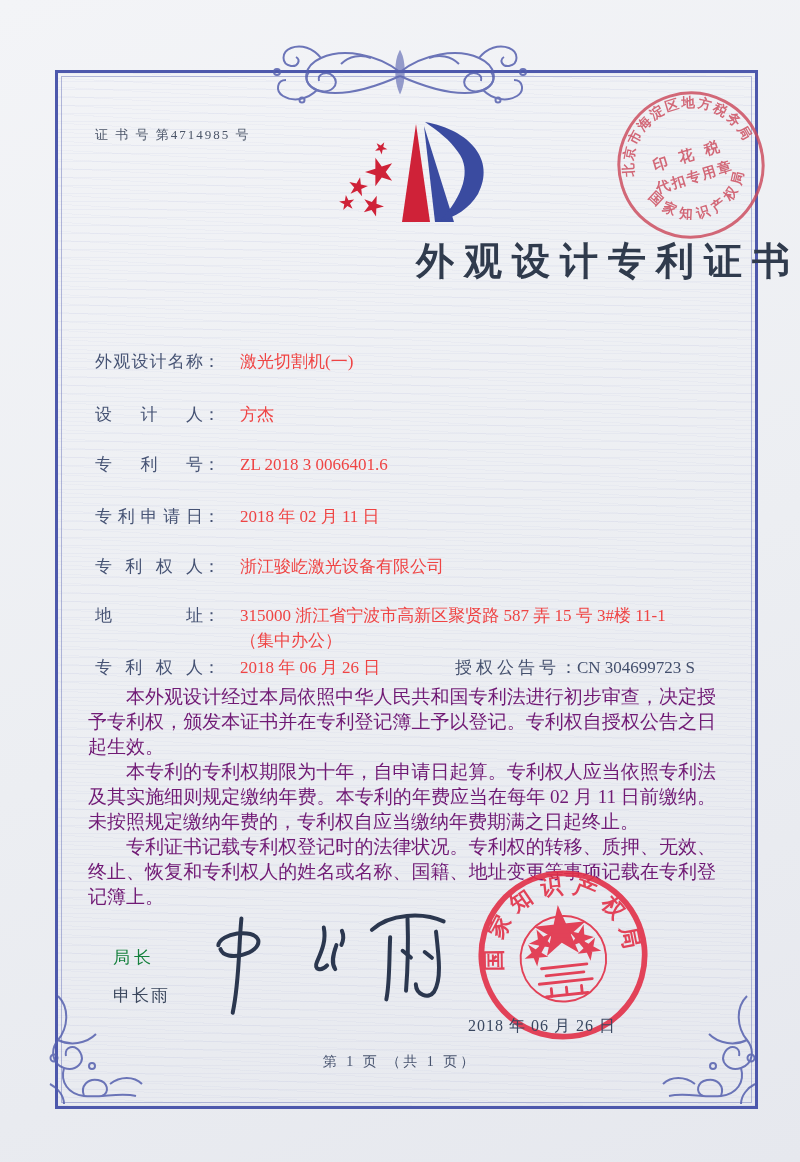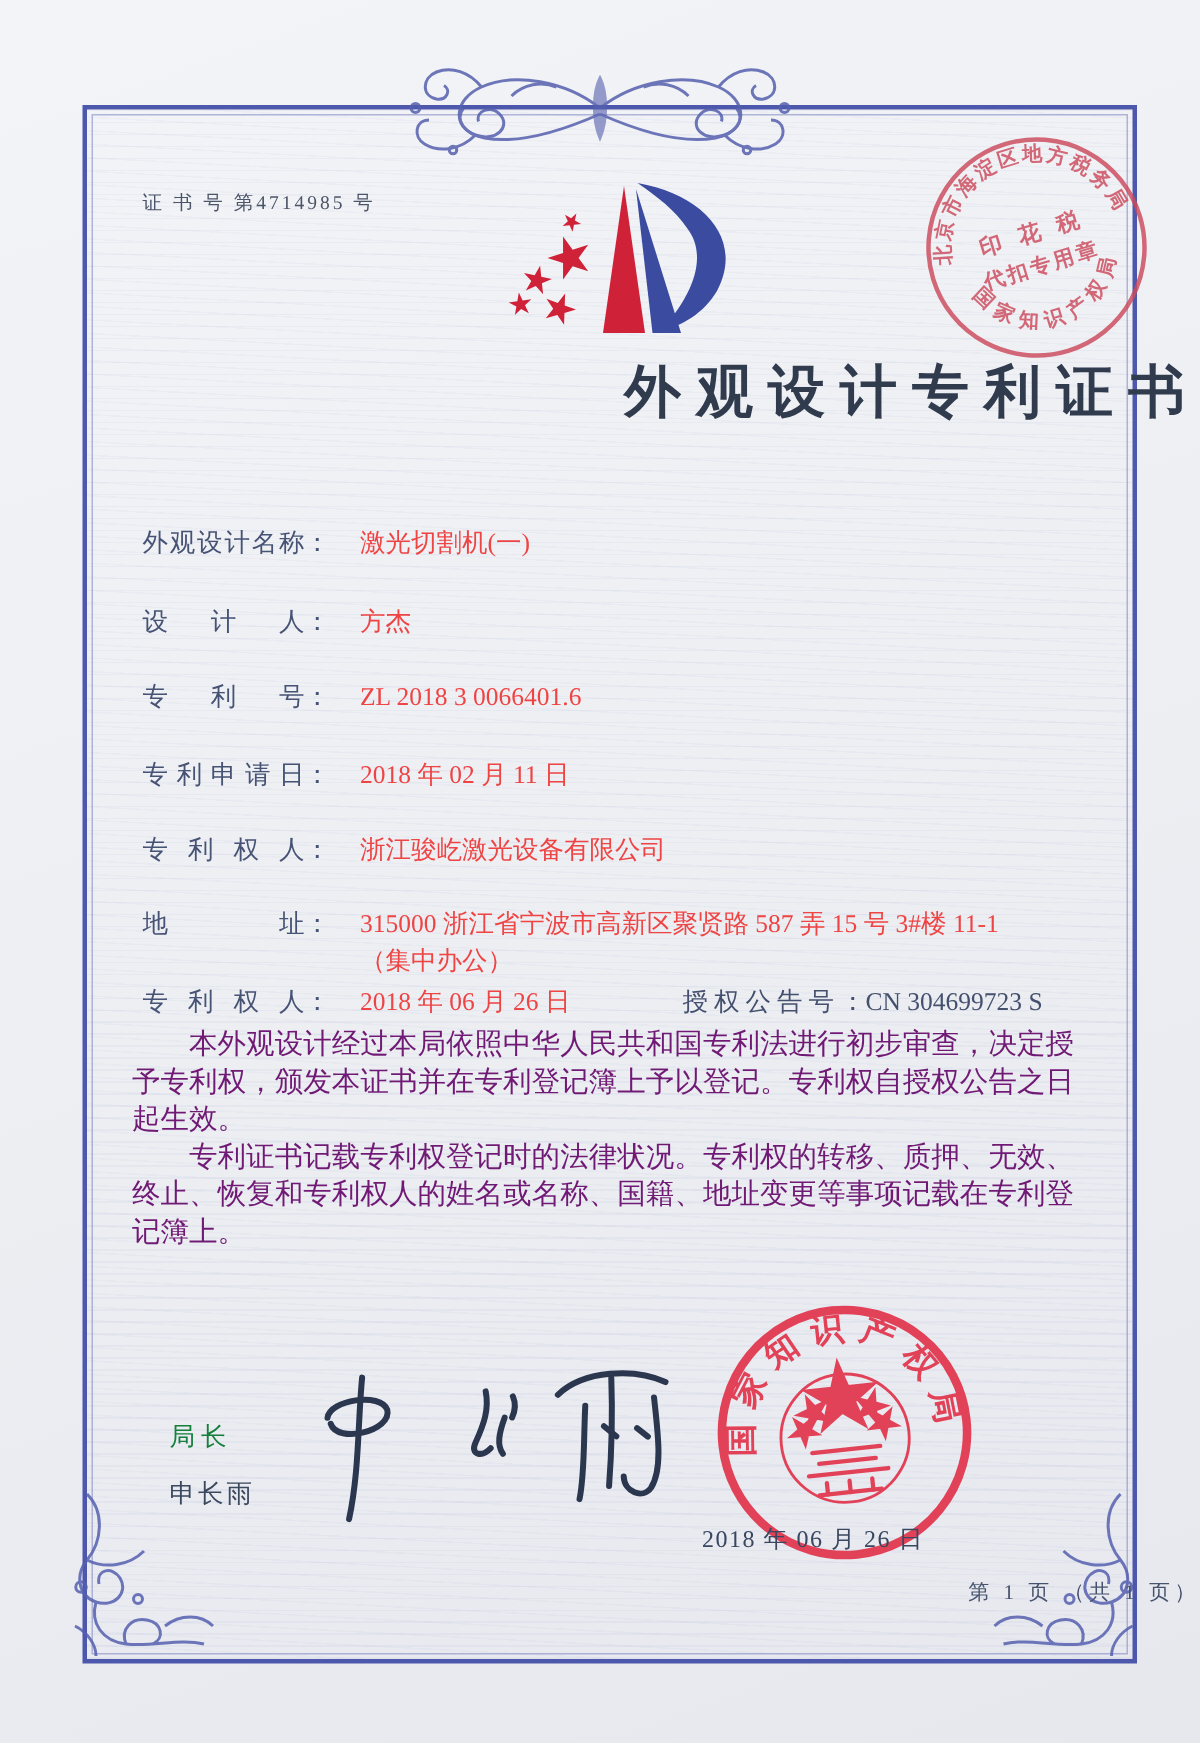--- a/index.html
+++ b/index.html
@@ -32,21 +32,21 @@
   .grant-right{position:absolute;left:360px;top:0;white-space:nowrap}
   .paras{left:88px;top:684px;width:628px;font-size:19px;line-height:25px;
          text-align:justify;color:#701a75}
   .paras p{margin:0;text-indent:2em}
   .sig-title{left:113px;top:946px;font-size:17px;letter-spacing:4px;color:#15803d}
   .sig-name{left:113px;top:984px;font-size:17px;letter-spacing:2px;color:#3c485e}
   .signature-svg{left:205px;top:905px}
   .seal-svg{left:468px;top:860px}
   .seal-date{left:468px;top:1016px;width:185px;font-size:16px;letter-spacing:1px;color:#394760;z-index:5}
   .tax-svg{left:608px;top:82px;transform:rotate(-17deg)}
-  .footer{left:0;top:1053px;width:800px;text-align:right;font-size:14px;letter-spacing:3px;color:#47536e}
+  .footer{left:0;top:1053px;width:800px;text-align:center;font-size:14px;letter-spacing:3px;color:#47536e}
   .logo-svg{left:318px;top:108px}
   .ornament-top{left:165px;top:36px}
   .corner-bl{left:40px;top:988px}
   .corner-br{left:650px;top:988px}
   svg{display:block}
   .arc-text{font-family:"Liberation Serif","DejaVu Serif",serif;font-weight:bold}
 </style>
 </head>
 <body>
 
@@ -160,20 +160,21 @@
 
 <div class="abs grantrow" style="top:656px">
   <span class="flabel">专利权人</span>
     <span class="fcolon">：</span>
   <span class="fvalue">2018 年 06 月 26 日</span>
   <span class="grant-right"><span style="letter-spacing:4px">授权公告号</span><span>：</span><span>CN 304699723 S</span></span>
 </div>
 
 <div class="abs paras">
   <p>本外观设计经过本局依照中华人民共和国专利法进行初步审查，决定授予专利权，颁发本证书并在专利登记簿上予以登记。专利权自授权公告之日起生效。</p>
+  <p>本专利的专利权期限为十年，自申请日起算。专利权人应当依照专利法及其实施细则规定缴纳年费。本专利的年费应当在每年 02 月 11 日前缴纳。未按照规定缴纳年费的，专利权自应当缴纳年费期满之日起终止。</p>
   <p>专利证书记载专利权登记时的法律状况。专利权的转移、质押、无效、终止、恢复和专利权人的姓名或名称、国籍、地址变更等事项记载在专利登记簿上。</p>
 </div>
 
 <div class="abs sig-title">局长</div>
 <div class="abs sig-name">申长雨</div>
 
 <svg class="abs signature-svg" width="270" height="115" viewBox="0 0 270 115">
   <g fill="none" stroke="#2b374f" stroke-width="4" stroke-linecap="round" transform="rotate(-2 135 57)">
     <path d="M38,10 C34,40 34,72 26,104"></path>
     <path d="M14,36 C16,24 50,20 54,32 C57,46 20,54 16,40"></path>

